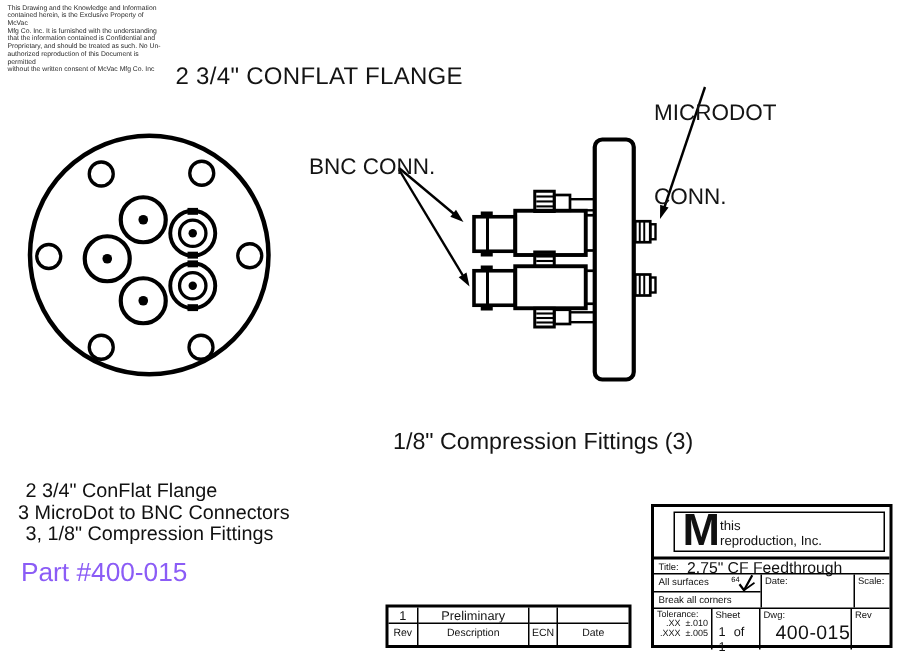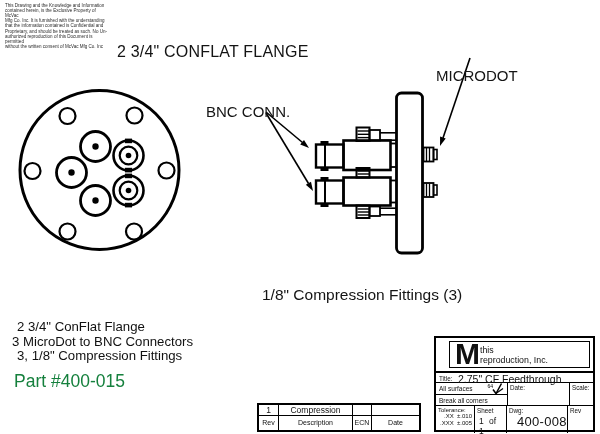--- a/index.html
+++ b/index.html
@@ -20,21 +20,21 @@
   
   .lbl { position:absolute; white-space:pre; color:#141414; }
   .lbl-flange   { left:117px; top:43px;  font-size:16px;  letter-spacing:.2px; }
   .lbl-microdot { left:436px; top:30px;  font-size:15px;  line-height:18.5px; }
   .lbl-bnc      { left:206px; top:91px;  font-size:15px;margin-top:12px; }
   .lbl-comp     { left:262px; top:286px; font-size:15.5px; }
 
   
   .parts { position:absolute; left:12px; top:320px; font-size:13.2px; line-height:14.6px; color:#111; }
   .parts .indent { padding-left:5px; }
-  .part-number { position:absolute; left:14px; top:371px; font-size:17.5px; color:#15803d; }
+  .part-number { position:absolute; left:14px; top:371px; font-size:17.5px; color:#8b5cf6; }
 
   
   .tb { position:absolute; left:434px; top:336px; width:161px; height:96px;
         box-sizing:border-box; border:2.5px solid #000; background:#fff; }
   .tb-logo-row { position:relative; height:32.5px; }
   .tb-logo-box { position:absolute; left:13px; top:2.5px; width:141px; height:27.5px;
                  border:1.5px solid #000; box-sizing:border-box;
                  display:flex; align-items:center; padding-left:5px; overflow:hidden; }
   .logo-m { font-size:30px; font-weight:900; line-height:24px; letter-spacing:-1px; }
   .logo-lines { display:flex; flex-direction:column; font-size:8.8px; line-height:10.2px; padding:2px 0 0 1px; }
@@ -176,20 +176,21 @@
     <div>Mfg Co. Inc. It is furnished with the understanding</div>
     <div>that the information contained is Confidential and</div>
     <div>Proprietary, and should be treated as such. No Un-</div>
     <div>authorized reproduction of this Document is permitted</div>
     <div>without the written consent of McVac Mfg Co. Inc</div>
   </div>
 
   <div class="lbl lbl-flange">2 3/4" CONFLAT FLANGE</div>
   <div class="lbl lbl-microdot">
     <div>MICRODOT</div>
+    <div>CONN.</div>
   </div>
   <div class="lbl lbl-bnc">BNC CONN.</div>
   <div class="lbl lbl-comp">1/8" Compression Fittings (3)</div>
 
   <div class="parts">
     <div class="indent">2 3/4" ConFlat Flange</div>
     <div>3 MicroDot to BNC Connectors</div>
     <div class="indent">3, 1/8" Compression Fittings</div>
   </div>
   <div class="part-number">Part #400-015</div>
@@ -234,32 +235,32 @@
         <div>Tolerance:</div>
         <div class="tol-line">.XX  ±.010</div>
         <div class="tol-line">.XXX  ±.005</div>
       </div>
       <div class="tb-sheet">
         <div class="tb-small">Sheet</div>
         <div class="sheet-val">1 of 1</div>
       </div>
       <div class="tb-dwg">
         <div class="tb-small">Dwg:</div>
-        <div class="dwg-val">400-008</div>
+        <div class="dwg-val">400-015</div>
       </div>
       <div class="tb-rev">
         <div class="tb-small">Rev</div>
       </div>
     </div>
   </div>
 
   <div class="rev-table">
     <div class="rt-row rt-row1">
       <div class="rt-cell rt-c1">1</div>
-      <div class="rt-cell rt-c2">Compression</div>
+      <div class="rt-cell rt-c2">Preliminary</div>
       <div class="rt-cell rt-c3"></div>
       <div class="rt-cell rt-c4"></div>
     </div>
     <div class="rt-row rt-row2">
       <div class="rt-cell rt-c1">Rev</div>
       <div class="rt-cell rt-c2">Description</div>
       <div class="rt-cell rt-c3">ECN</div>
       <div class="rt-cell rt-c4">Date</div>
     </div>
   </div>

